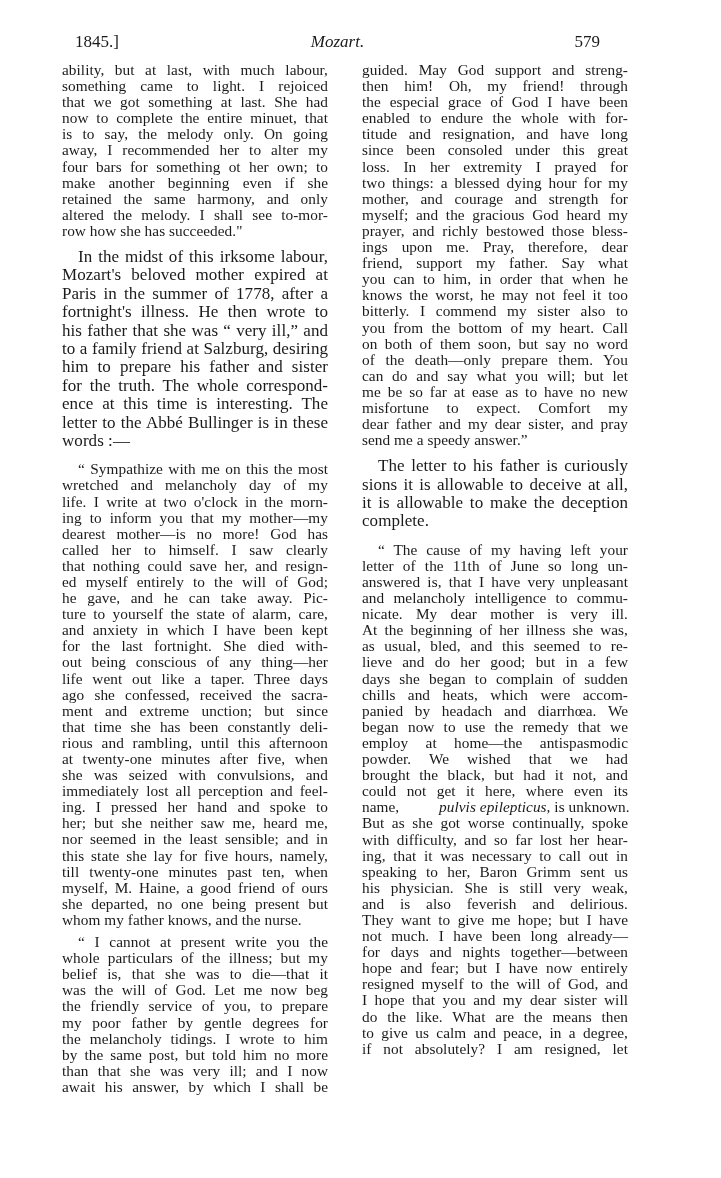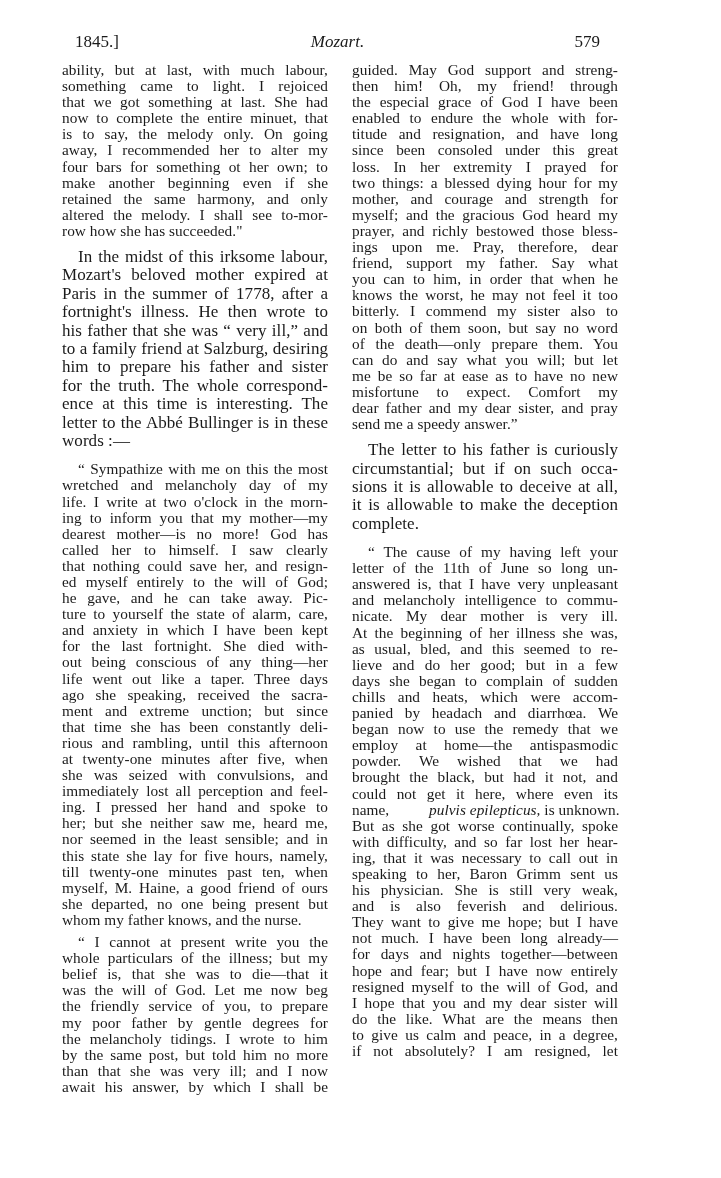--- a/index.html
+++ b/index.html
@@ -15,21 +15,21 @@
   .header .year { position: absolute; left: 0; top: 0; }
   .header .title { position: absolute; left: 0; right: 0; top: 0; text-align: center; font-style: italic; }
   .header .page { position: absolute; right: 0; top: 0; }
   .col {
     position: absolute; top: 62px; width: 266px;
     font-size: 15.3px; line-height: 16.1px;
     text-align: justify;
     letter-spacing: 0.05px;
   }
   .col.left { left: 62px; }
-  .col.right { left: 352px; width: 266px; }
+  .col.right { left: 362px; width: 266px; }
   .gap-sm { height: 6px; }
   .gap-md { height: 10px; }
   .line { display: block; text-align: justify; text-align-last: justify; white-space: nowrap; height: 16.1px; }
   .line.last { text-align-last: left; }
   .lead .line { height: 18.4px; font-size: 17px; }
   .indent { padding-left: 16px; }
   em { font-style: italic; margin-left: 36px; }
 </style>
 </head>
 <body>
@@ -77,21 +77,21 @@
       <span class="line">dearest mother—is no more! God has</span>
       <span class="line">called her to himself. I saw clearly</span>
       <span class="line">that nothing could save her, and resign-</span>
       <span class="line">ed myself entirely to the will of God;</span>
       <span class="line">he gave, and he can take away. Pic-</span>
       <span class="line">ture to yourself the state of alarm, care,</span>
       <span class="line">and anxiety in which I have been kept</span>
       <span class="line">for the last fortnight. She died with-</span>
       <span class="line">out being conscious of any thing—her</span>
       <span class="line">life went out like a taper. Three days</span>
-      <span class="line">ago she speaking, received the sacra-</span>
+      <span class="line">ago she confessed, received the sacra-</span>
       <span class="line">ment and extreme unction; but since</span>
       <span class="line">that time she has been constantly deli-</span>
       <span class="line">rious and rambling, until this afternoon</span>
       <span class="line">at twenty-one minutes after five, when</span>
       <span class="line">she was seized with convulsions, and</span>
       <span class="line">immediately lost all perception and feel-</span>
       <span class="line">ing. I pressed her hand and spoke to</span>
       <span class="line">her; but she neither saw me, heard me,</span>
       <span class="line">nor seemed in the least sensible; and in</span>
       <span class="line">this state she lay for five hours, namely,</span>
@@ -126,32 +126,32 @@
       <span class="line">loss. In her extremity I prayed for</span>
       <span class="line">two things: a blessed dying hour for my</span>
       <span class="line">mother, and courage and strength for</span>
       <span class="line">myself; and the gracious God heard my</span>
       <span class="line">prayer, and richly bestowed those bless-</span>
       <span class="line">ings upon me. Pray, therefore, dear</span>
       <span class="line">friend, support my father. Say what</span>
       <span class="line">you can to him, in order that when he</span>
       <span class="line">knows the worst, he may not feel it too</span>
       <span class="line">bitterly. I commend my sister also to</span>
+      <span class="line">you from the bottom of my heart. Call</span>
       <span class="line">on both of them soon, but say no word</span>
       <span class="line">of the death—only prepare them. You</span>
       <span class="line">can do and say what you will; but let</span>
       <span class="line">me be so far at ease as to have no new</span>
       <span class="line">misfortune to expect. Comfort my</span>
       <span class="line">dear father and my dear sister, and pray</span>
       <span class="line last">send me a speedy answer.”</span>
     </div>
   <div class="gap-md"></div>
   <div class="lead">
       <span class="line indent">The letter to his father is curiously</span>
-      <span class="line">circumstantial; but if on such occa-</span>
       <span class="line">sions it is allowable to deceive at all,</span>
       <span class="line">it is allowable to make the deception</span>
       <span class="line last">complete.</span>
     </div>
   <div class="gap-md"></div>
   <div>
       <span class="line indent">“ The cause of my having left your</span>
       <span class="line">letter of the 11th of June so long un-</span>
       <span class="line">answered is, that I have very unpleasant</span>
       <span class="line">and melancholy intelligence to commu-</span>

